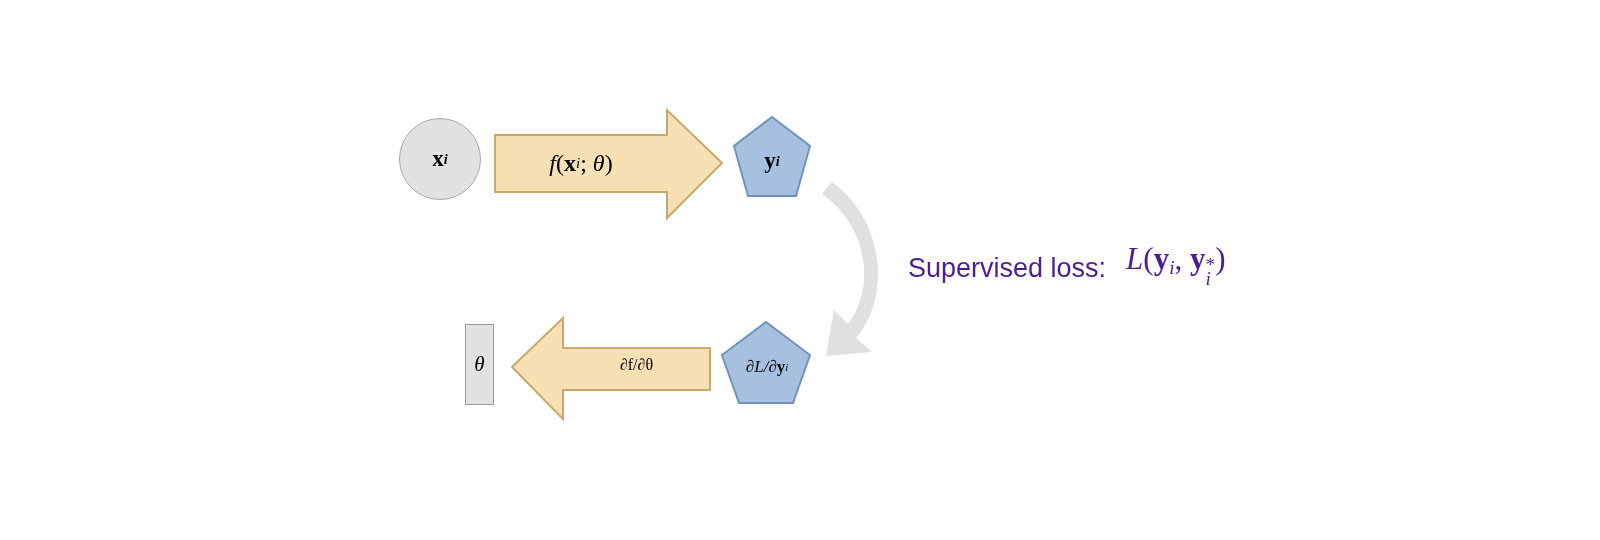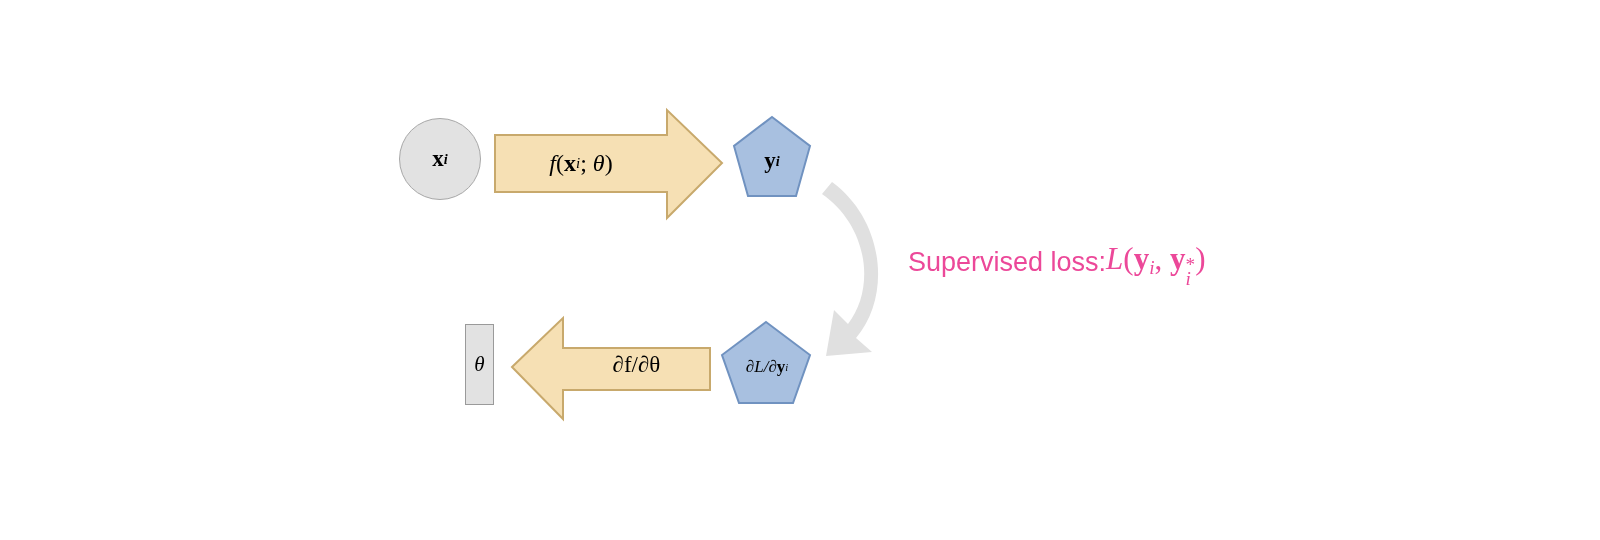--- a/index.html
+++ b/index.html
@@ -80,32 +80,33 @@
     color: #000000;
     white-space: nowrap;
     pointer-events: none;
   }
   #arrow-fwd-label {
     left: 495px; top: 135px; width: 172px; height: 57px;
     font-size: 24px;
   }
   #arrow-bwd-label {
     left: 563px; top: 348px; width: 147px; height: 34px;
-    font-size: 23px;
+    font-size: 16px;
   }
   
   #loss-caption {
     position: absolute;
     left: 908px;
     top: 241px;
     font-size: 27px;
-    color: #ec4899;
+    color: #4c1d95;
     white-space: nowrap;
     display: flex;
-    align-items: center;
+    align-items: flex-end;
+    gap: 20px;
   }
   #loss-caption .caption-text {
     font-family: "Liberation Sans", sans-serif;
   }
   #loss-caption .caption-math {
     font-family: "Liberation Serif", serif;
     font-size: 31px;
   }
   .mvec { font-weight: bold; }
   .mit  { font-style: italic; }

